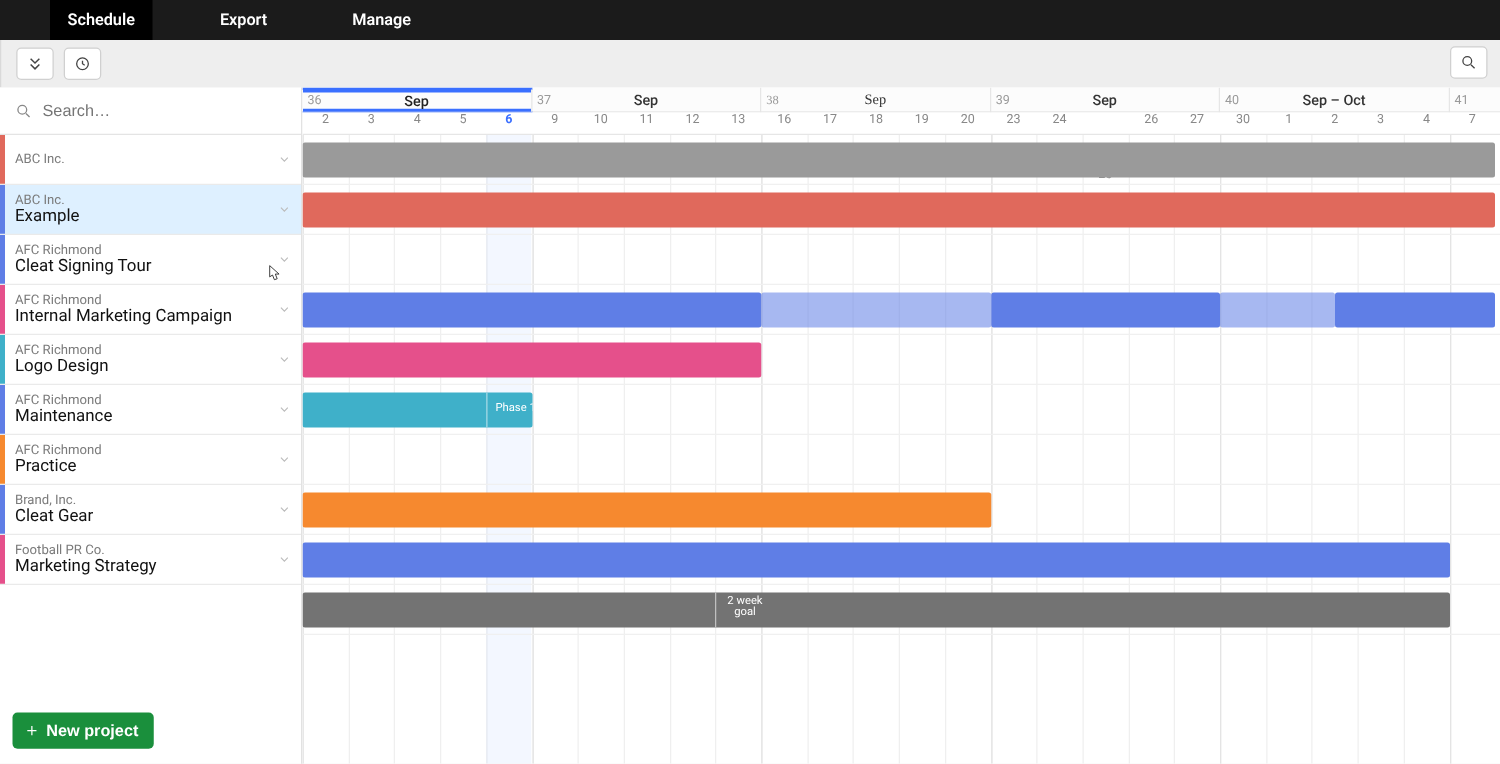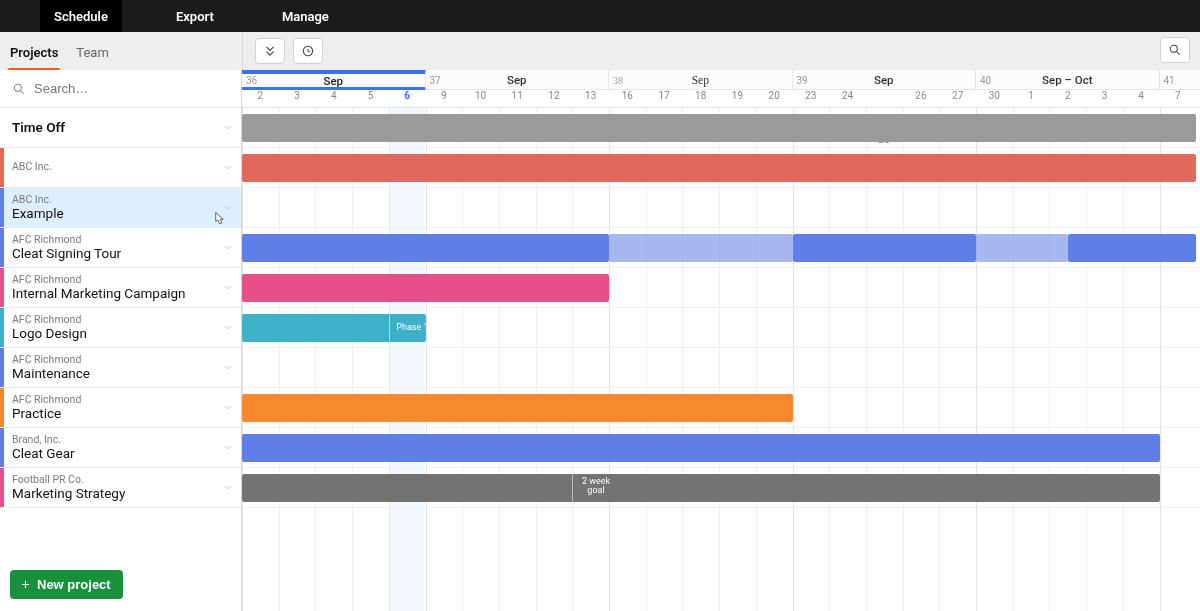--- a/index.html
+++ b/index.html
@@ -75,24 +75,20 @@
 </head>
 <body>
 
 <div class="topnav">
   <div class="item active">Schedule</div>
   <div class="item">Export</div>
   <div class="item">Manage</div>
 </div>
 
 <div class="secondbar">
-  <div class="tabbar">
-    <div class="tab active">Projects</div>
-    <div class="tab">Team</div>
-  </div>
   <div class="toolstrip">
     <div class="iconbtn">
       <svg class="i" viewBox="0 0 24 24">
           <path fill="none" stroke="currentColor" stroke-width="2" d="M6 5l6 6 6-6M6 13l6 6 6-6"></path>
         </svg>
     </div>
     <div class="iconbtn">
       <svg class="i" viewBox="0 0 24 24">
           <circle cx="12" cy="12" r="8" fill="none" stroke="currentColor" stroke-width="1.8"></circle>
           <path d="M12 8v4l3 2" fill="none" stroke="currentColor" stroke-width="1.8"></path>
@@ -116,30 +112,20 @@
     <div class="searchrow">
       <svg class="i" viewBox="0 0 24 24">
           <circle cx="10" cy="10" r="6" fill="none" stroke="currentColor" stroke-width="1.8"></circle>
           <path d="M15 15l5 5" stroke="currentColor" stroke-width="1.8"></path>
         </svg>
       <input type="text" placeholder="Search…" style="">
     </div>
 
     <div class="rowlist" id="rowlist">
 
-    <div class="row timeoff">
-          <div class="labels">
-            <div class="name" style="font-weight: 600;">Time Off</div>
-          </div>
-          <span class="chev">
-            <svg class="i-sm" viewBox="0 0 24 24">
-              <path d="M6 9l6 6 6-6" fill="none" stroke="currentColor" stroke-width="2"></path>
-            </svg>
-          </span>
-        </div>
         <div class="row">
           <div class="stripe" style="background: rgb(224, 105, 92);"></div>
           <div class="labels">
             <div class="org">ABC Inc.</div>
           </div>
           <span class="chev">
             <svg class="i-sm" viewBox="0 0 24 24">
               <path d="M6 9l6 6 6-6" fill="none" stroke="currentColor" stroke-width="2"></path>
             </svg>
           </span>

